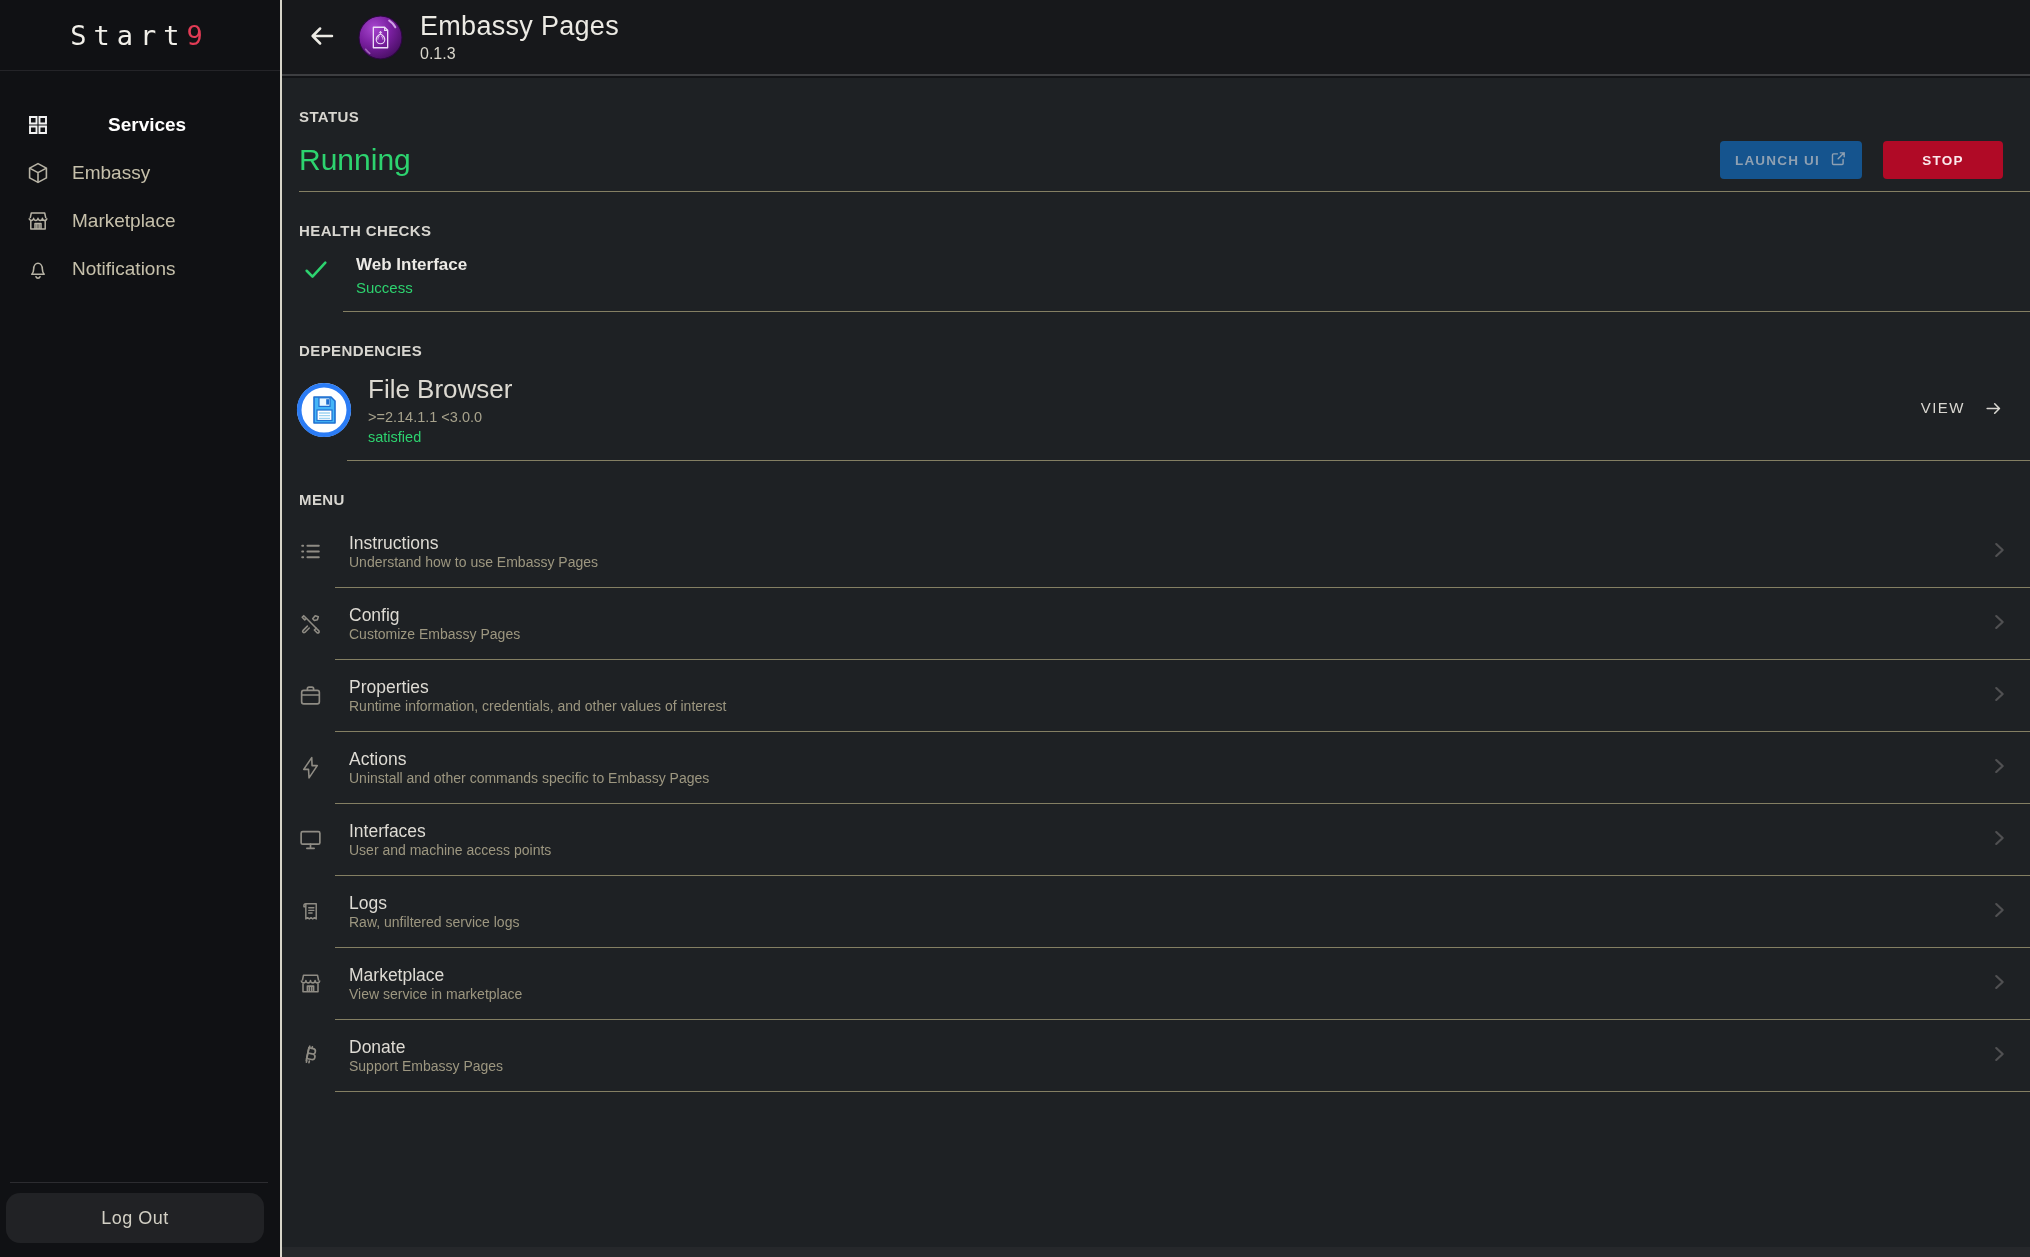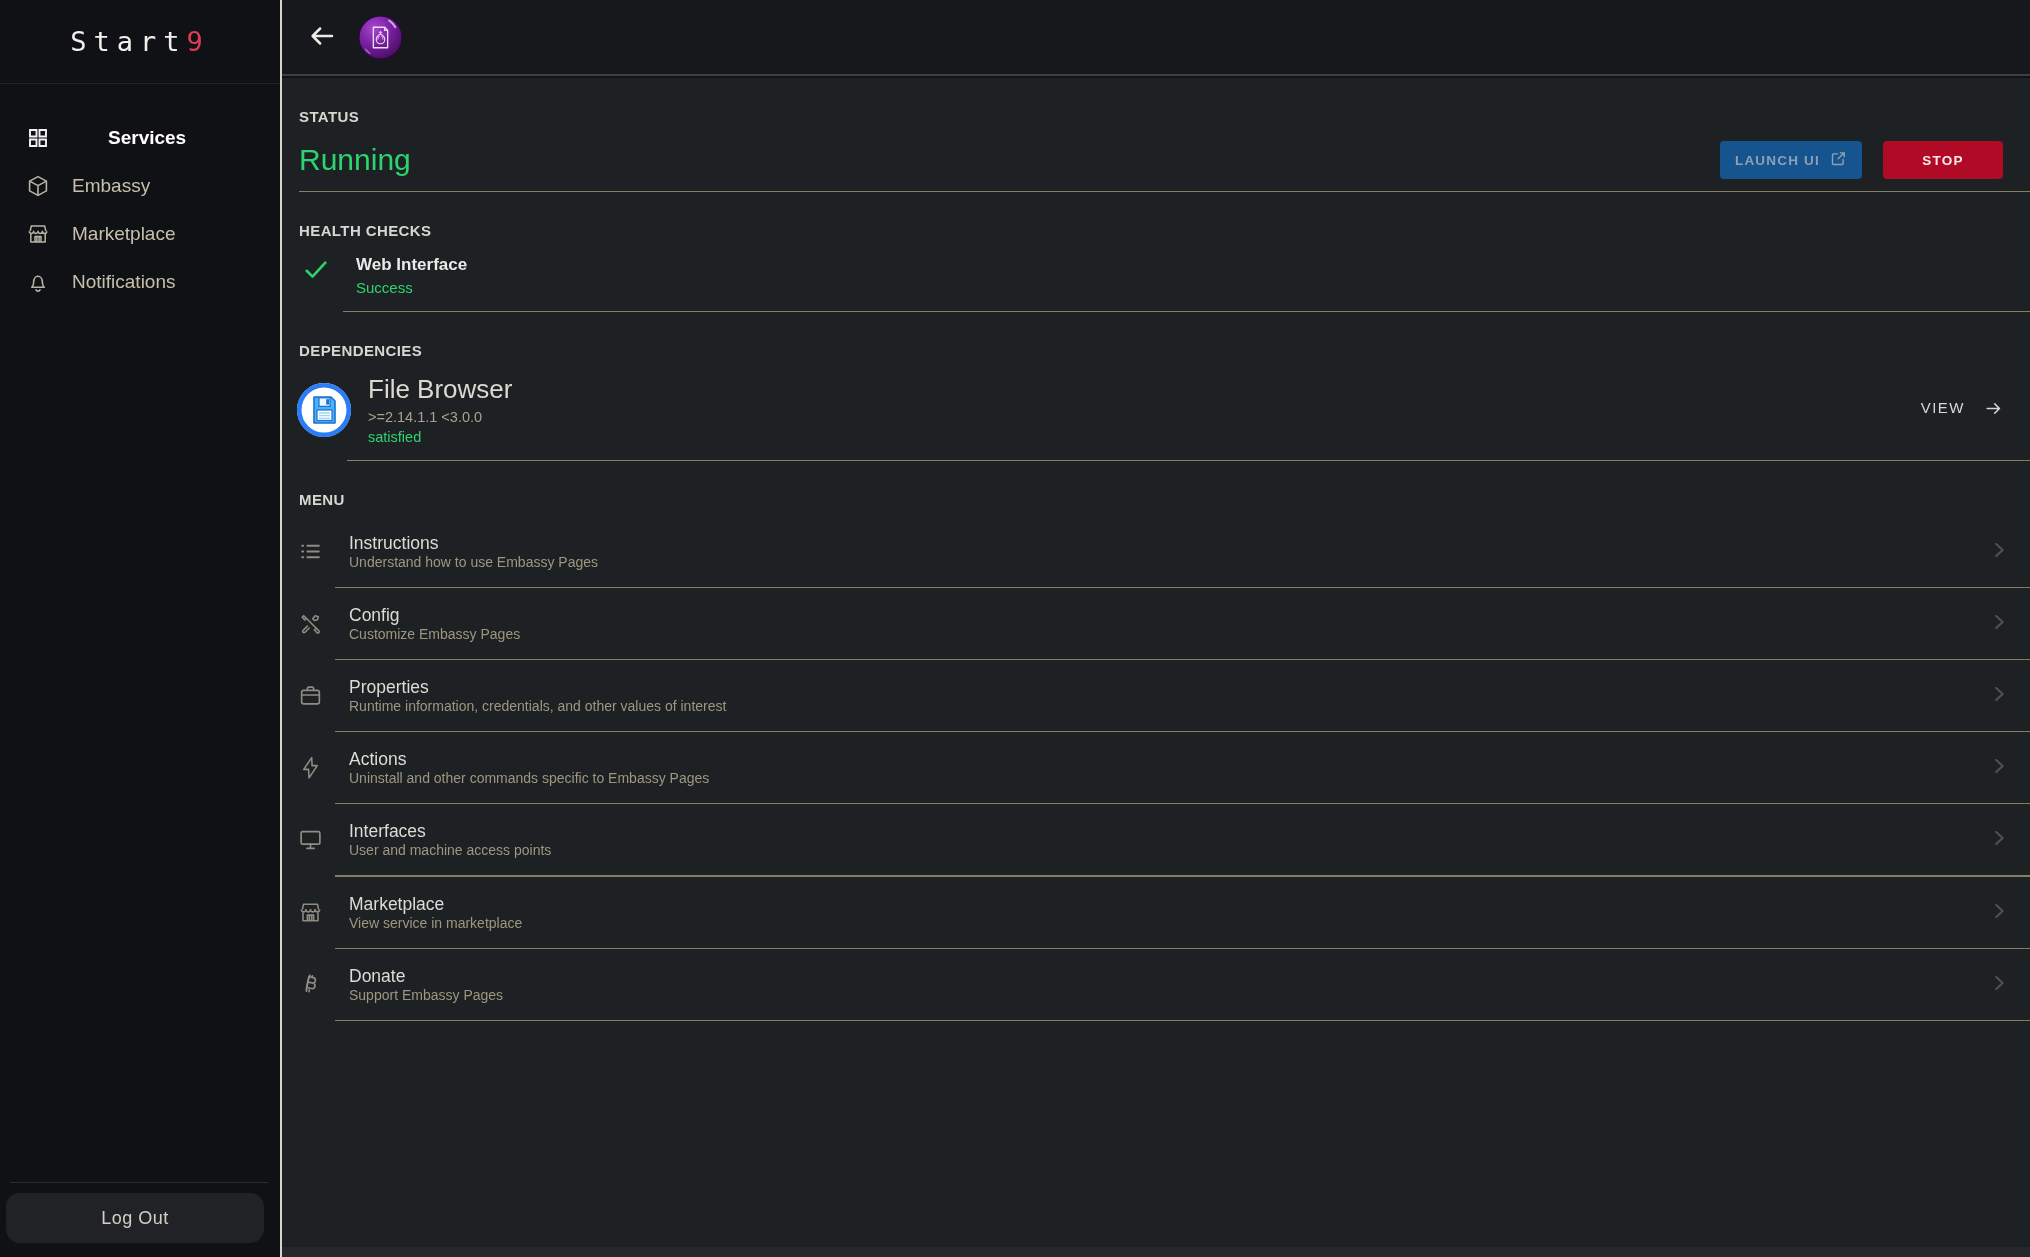--- a/index.html
+++ b/index.html
@@ -15,21 +15,21 @@
     background:#121316; overflow:hidden; position:relative;
   }
   .page{position:absolute; inset:0; width:2030px; height:1257px;}
 
   
   .sidebar{
     position:absolute; left:0; top:0; bottom:0; width:282px;
     background:var(--c-bg-sidebar);
     border-right:2px solid var(--c-sidebar-border);
   }
-  .logo-wrap{height:84px; display:flex; align-items:center; justify-content:center;
+  .logo-wrap{height:71px; display:flex; align-items:center; justify-content:center;
     border-bottom:1px solid #242428;}
   .logo{font-family:"DejaVu Sans Mono", monospace; font-size:27px; color:#f2f0ea;
     letter-spacing:7px; font-weight:400;}
   .logo .accent{color:var(--c-logo-accent);}
   .nav{padding-top:30px;}
   .nav-item{display:flex; align-items:center; height:48px; padding-left:25px;
     color:var(--c-text-nav); font-size:19px; cursor:pointer;}
   .nav-item .nicon{width:26px; height:26px; margin-right:21px; display:flex;
     align-items:center; justify-content:center; color:#b7b3a5;}
   .nav-item.active{color:#ffffff; font-weight:bold;gap:36px;}
@@ -181,20 +181,24 @@
         <circle cx="22" cy="22" r="21" fill="url(#orb)" stroke="#2c0840" stroke-width="1"></circle>
         <path d="M30.5 5.5a16 16 0 016 6.5" stroke="#dfb9f2" stroke-width="2" fill="none" stroke-linecap="round" opacity=".85"></path>
         <path d="M7.5 33.5a16 16 0 004 4" stroke="#c896e0" stroke-width="1.6" fill="none" stroke-linecap="round" opacity=".6"></path>
         <path d="M15 12h11l3 3v17H15z" fill="none" stroke="#ecdcf7" stroke-width="1.3" stroke-linejoin="round"></path>
         <path d="M26 12v3h3" fill="none" stroke="#ecdcf7" stroke-width="1.1"></path>
         <path d="M21.8 18.5c-2.6 1.6-4 3.4-4 5.4a4.2 4.2 0 008.4 0c0-2-1.4-3.8-4-5.4z" fill="none" stroke="#ecdcf7" stroke-width="1.1"></path>
         <path d="M21 20.5c-1.1 1.2-1.6 2.3-1.6 3.6M22.8 20.5c1.1 1.2 1.6 2.3 1.6 3.6" stroke="#ecdcf7" stroke-width=".8" fill="none"></path>
         <path d="M22 18.5v-2.2M20.7 17.2l1.3-1 1.3 1" stroke="#ecdcf7" stroke-width=".9" fill="none" stroke-linecap="round"></path>
       </svg>
     </span>
+    <div class="title-block">
+      <div class="page-title">Embassy Pages</div>
+      <div class="page-version">0.1.3</div>
+    </div>
   </div>
 
   <div class="content">
 
     <div class="section-label">STATUS</div>
     <div class="status-row">
       <div class="running">Running</div>
       <div class="btn-group">
         <button class="btn btn-launch">
           <span>LAUNCH UI</span>
@@ -344,20 +348,38 @@
           <div class="menu-desc">User and machine access points</div>
         </div>
         <span class="menu-chevron">
           <svg viewBox="0 0 24 24" fill="none" stroke="currentColor" stroke-width="2.4" stroke-linecap="round" stroke-linejoin="round">
               <path d="M9 5.5l7 6.5-7 6.5"></path>
             </svg>
         </span>
       </div>
       <hr class="rule i53">
 
+      <div class="menu-row">
+        <span class="menu-icon">
+          <svg viewBox="0 0 24 24" fill="none" stroke="currentColor" stroke-width="1.4" stroke-linejoin="round">
+              <path d="M7.5 4.5h10v14.6l-1.7-1.2-1.65 1.2-1.65-1.2-1.65 1.2-1.65-1.2-1.7 1.2z"></path>
+              <path d="M7.5 4.5c-1 0-1.8.8-1.8 1.8v1.2h1.8"></path>
+              <path d="M10.3 8.3h4.9M10.3 10.9h4.9M10.3 13.5h3.2" stroke-linecap="round"></path>
+            </svg>
+        </span>
+        <div class="menu-text">
+          <div class="menu-title">Logs</div>
+          <div class="menu-desc">Raw, unfiltered service logs</div>
+        </div>
+        <span class="menu-chevron">
+          <svg viewBox="0 0 24 24" fill="none" stroke="currentColor" stroke-width="2.4" stroke-linecap="round" stroke-linejoin="round">
+              <path d="M9 5.5l7 6.5-7 6.5"></path>
+            </svg>
+        </span>
+      </div>
       <hr class="rule i53">
 
       <div class="menu-row">
         <span class="menu-icon">
           <svg viewBox="0 0 24 24" fill="none" stroke="currentColor" stroke-width="1.5" stroke-linejoin="round">
               <path d="M4.2 9.2L5.3 4h13.4l1.1 5.2"></path>
               <path d="M3.2 9.2a2.2 2.2 0 104.4 0 2.2 2.2 0 104.4 0 2.2 2.2 0 104.4 0 2.2 2.2 0 104.4 0"></path>
               <path d="M4.8 12v8h14.4v-8"></path>
               <path d="M9 20v-5.5h6V20M10.9 14.5V20M13.1 14.5V20"></path>
             </svg>

